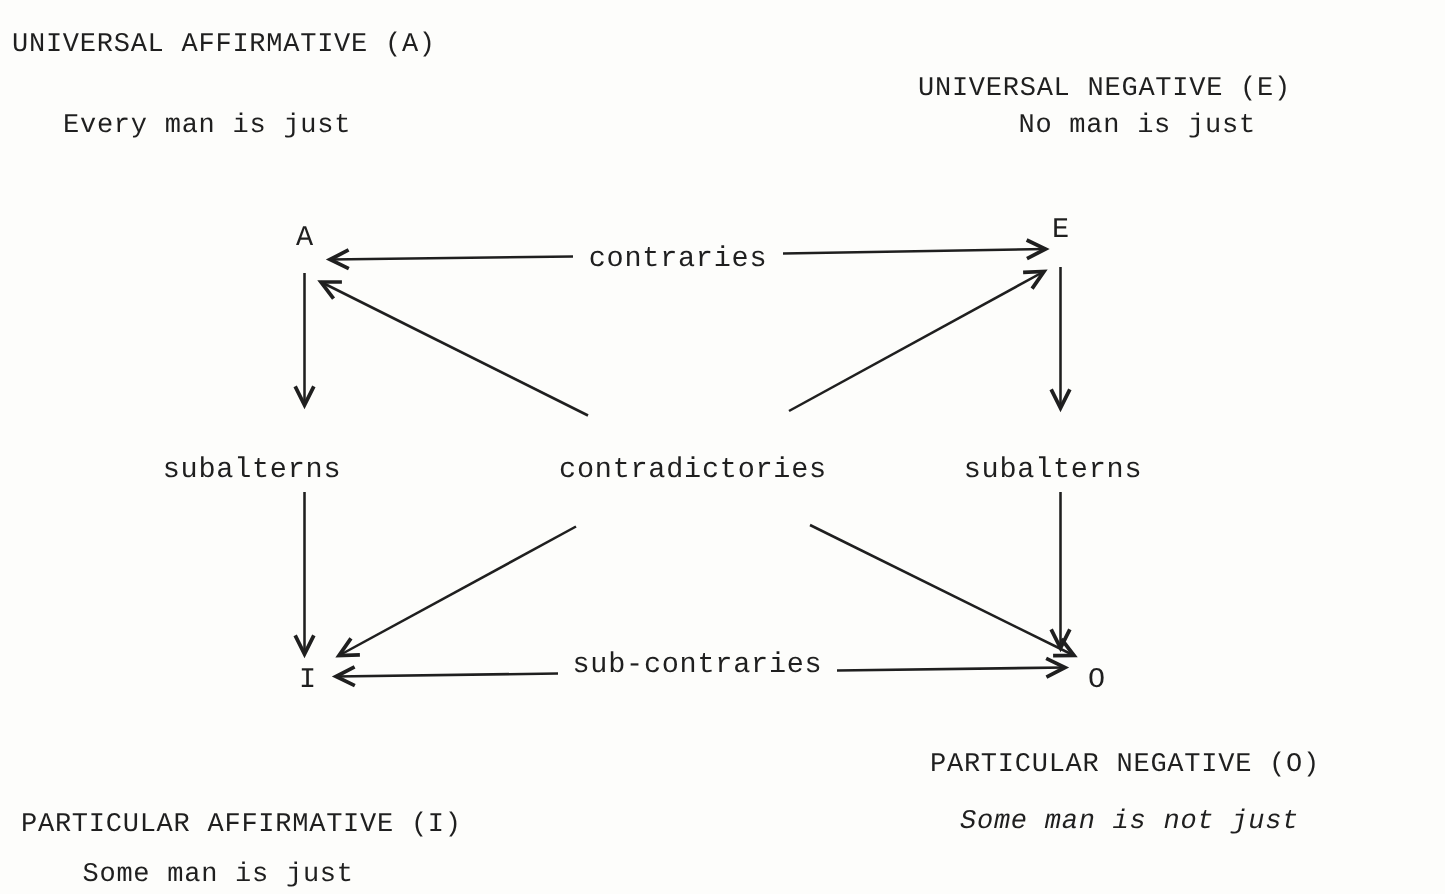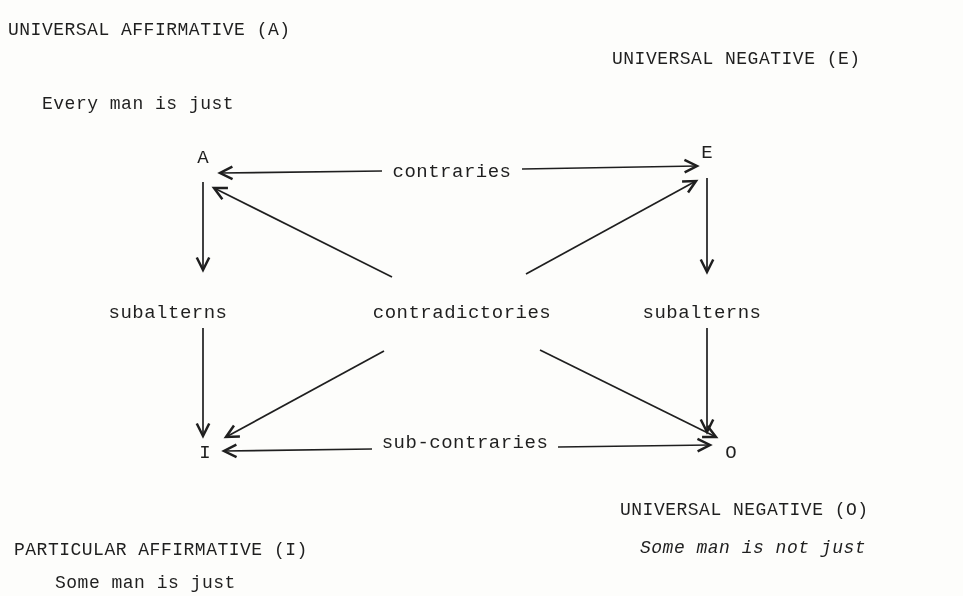--- a/index.html
+++ b/index.html
@@ -52,30 +52,31 @@
   .corner-letter { font-size: 19px; }
   .relation-label { font-size: 19px; letter-spacing: 0.5px; }
 </style>
 </head>
 <body>
 
 <div class="page">
 
   <div class="corner-text heading" style="left:8px; top:20px;">UNIVERSAL AFFIRMATIVE (A)</div>
 
-  <div class="corner-text example" style="left:42px; top:74px;margin-top:20px;">Every man is just</div>
+  <div class="corner-text example" style="left:42px; top:74px;">Every man is just</div>
 
   <div class="corner-text heading" style="left:612px; top:20px;margin-top:29px;">UNIVERSAL NEGATIVE (E)</div>
 
+  <div class="corner-text example" style="left:679px; top:74px;">No man is just</div>
 
   <div class="corner-text heading" style="left:14px; top:500px;margin-top:40px;">PARTICULAR AFFIRMATIVE (I)</div>
 
   <div class="corner-text example" style="left:55px; top:546px;margin-top:27px;">Some man is just</div>
 
-  <div class="corner-text heading" style="left:620px; top:500px;">UNIVERSAL NEGATIVE (O)</div>
+  <div class="corner-text heading" style="left:620px; top:500px;">PARTICULAR NEGATIVE (O)</div>
 
   <div class="corner-text example" style="left:640px; top:538px;font-style:italic;">Some man is not just</div>
 
   <svg class="diagram" viewBox="0 0 963 596">
     <defs>
       <marker id="arrow" viewBox="0 0 12 12" refX="10" refY="6" markerWidth="11" markerHeight="11" orient="auto">
         <path d="M2,2 L10,6 L2,10" fill="none" stroke="#1f1f1f" stroke-width="1.6"></path>
       </marker>
     </defs>
 

